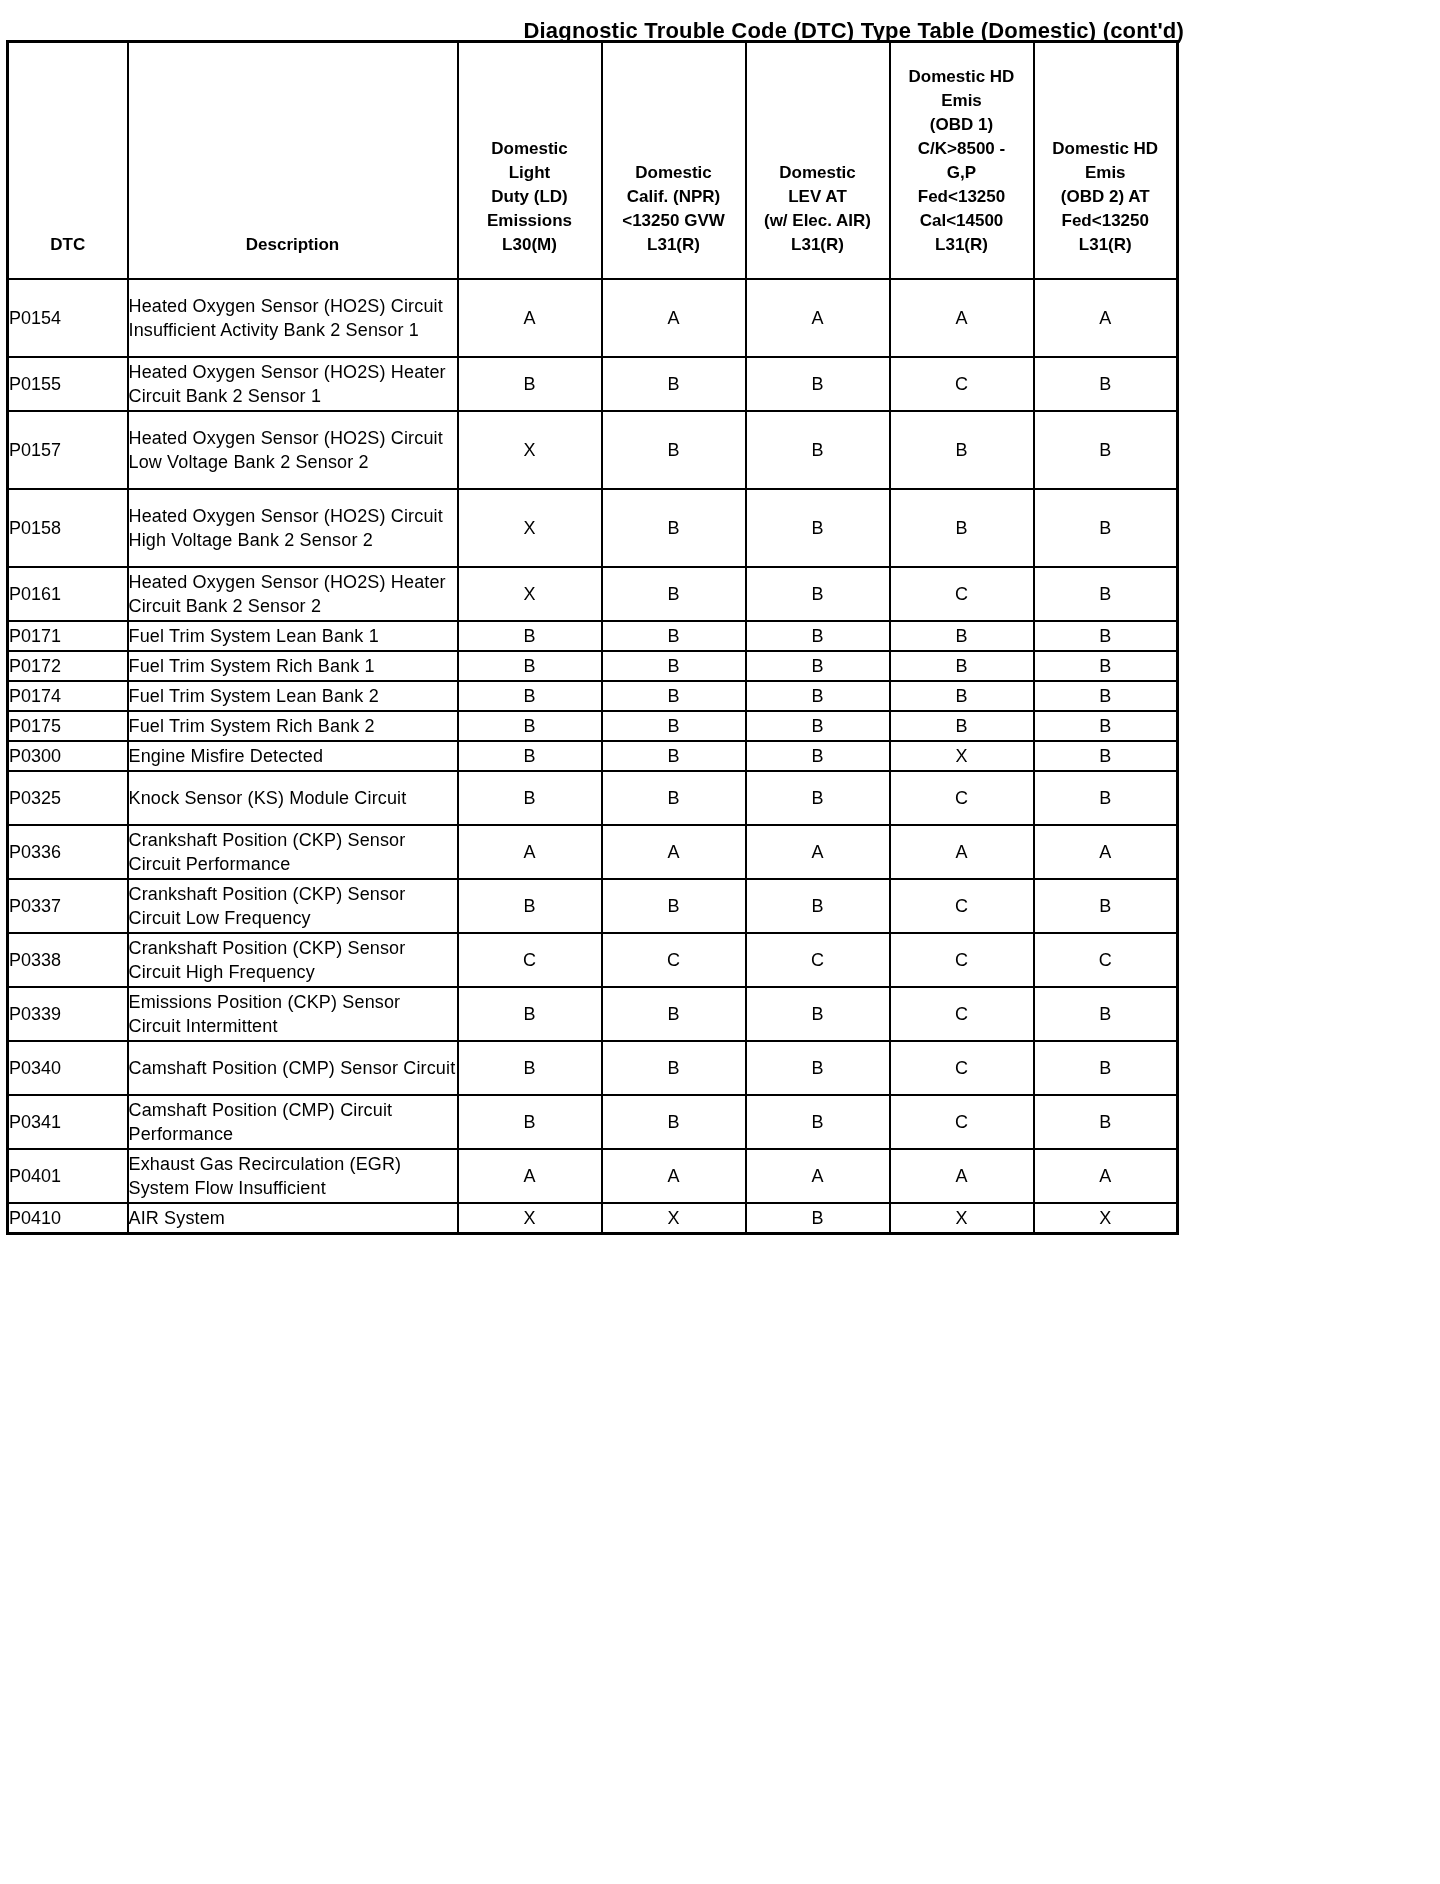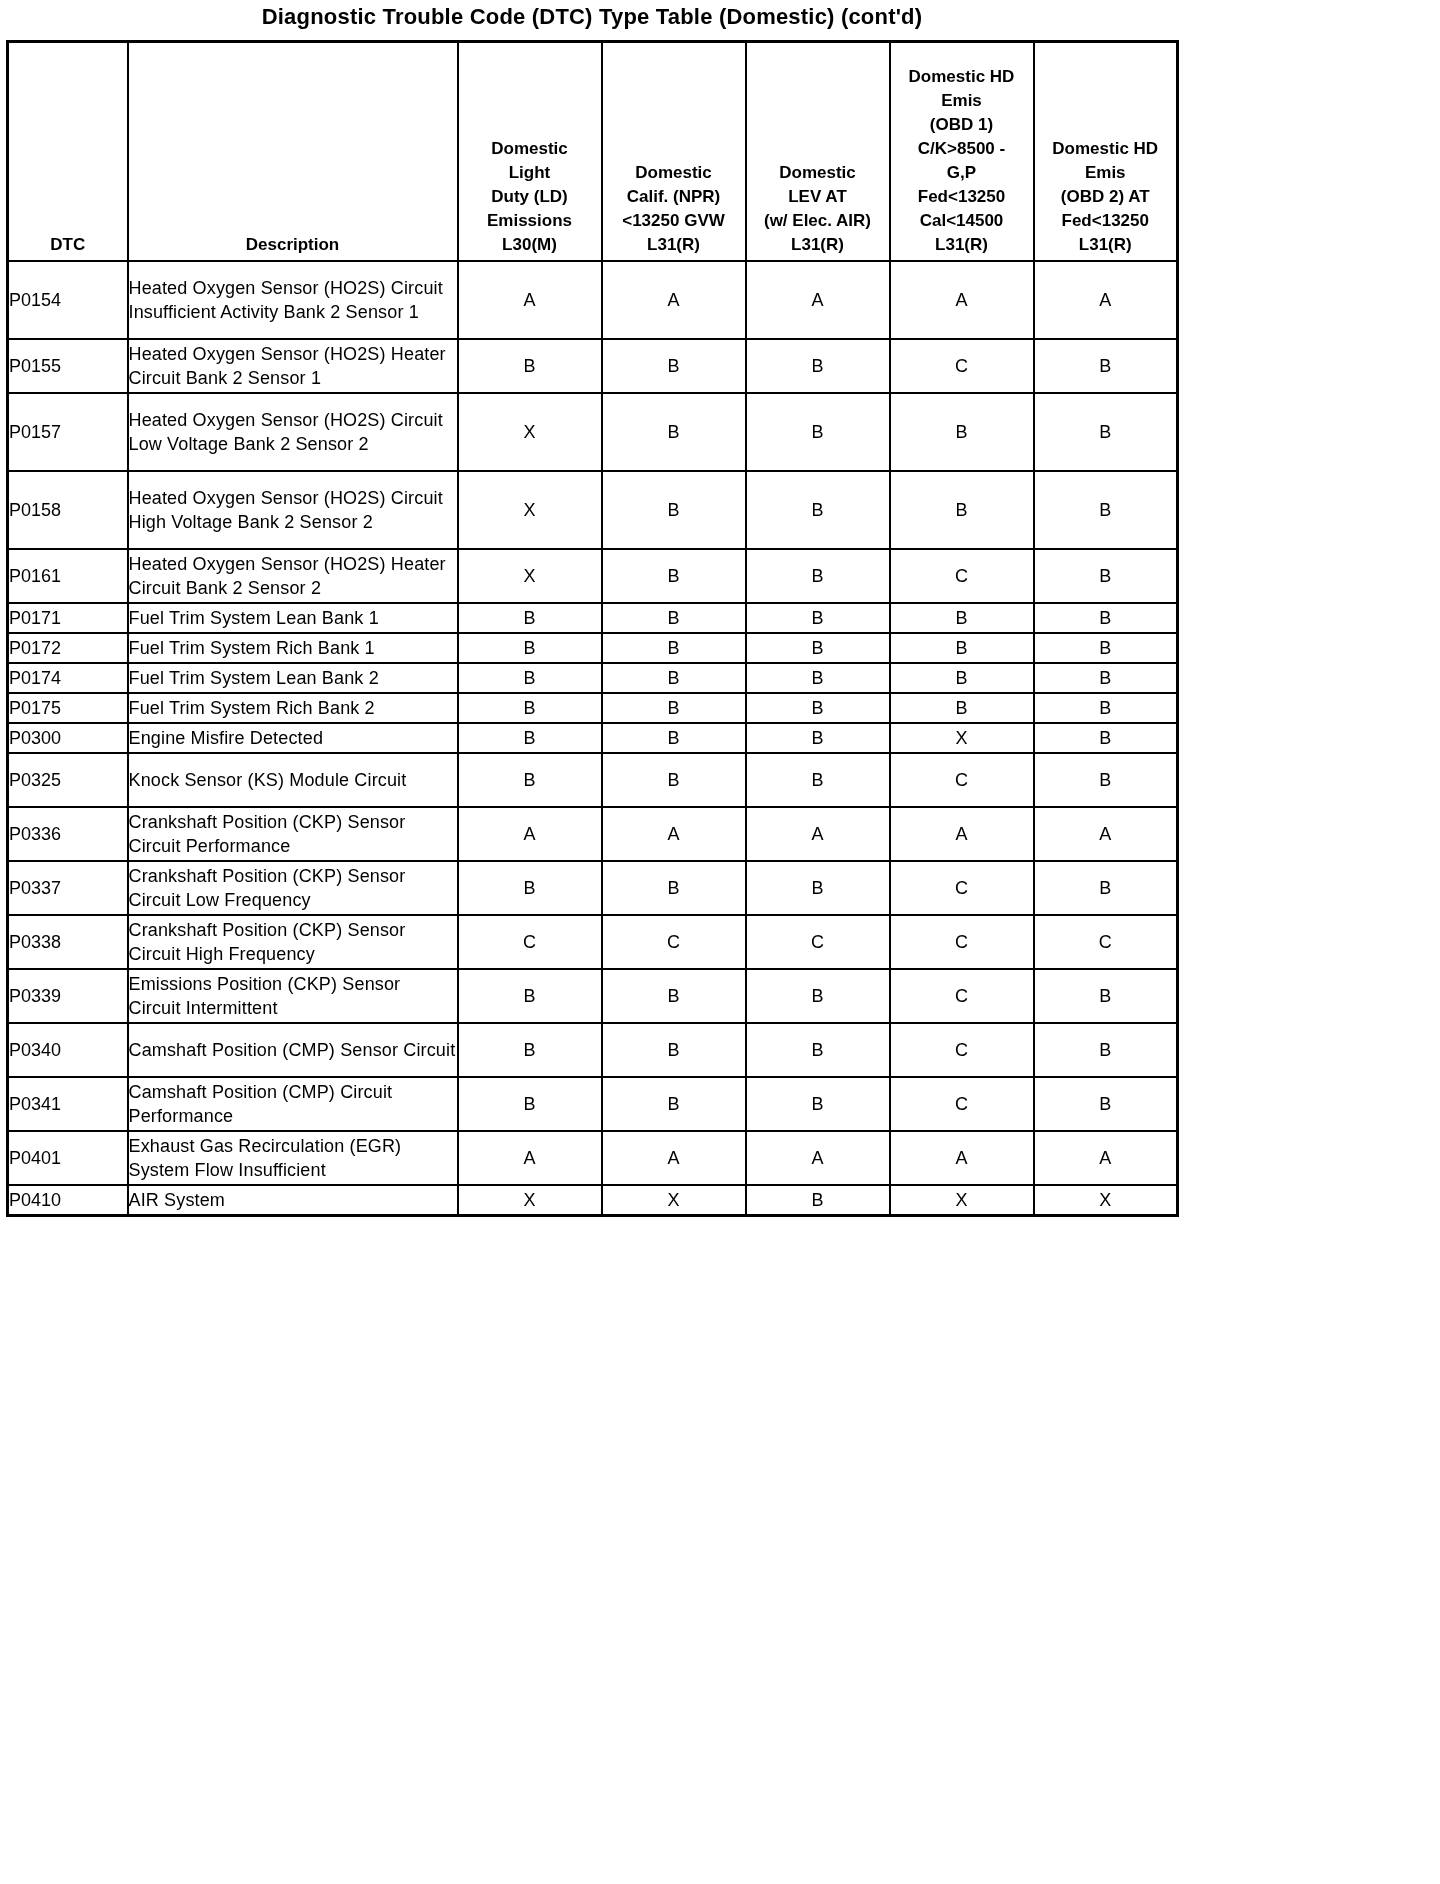--- a/index.html
+++ b/index.html
@@ -4,24 +4,24 @@
   <style>
     html, body { margin: 0; padding: 0; background: #ffffff; }
     body {
       width: 1184px;
       min-height: 1568px;
       font-family: "Liberation Sans", sans-serif;
       color: #000;
       position: relative;
     }
     .title {
-      text-align: center;
+      text-align: right;
       font-weight: bold;
       font-size: 22px;
-      padding-top: 2px;
+      padding-top: 16px;
       height: 34px;
       line-height: 30px;
       letter-spacing: 0.2px;
     }
     table.dtc {
       position: absolute;
       left: 6px;
       top: 40px;
       width: 1170px;
       border-collapse: collapse;
@@ -31,21 +31,21 @@
     table.dtc th, table.dtc td {
       border: 2.5px solid #000;
       padding: 0;
     }
     table.dtc th {
       font-weight: bold;
       font-size: 17px;
       line-height: 24px;
       text-align: center;
       vertical-align: bottom;
-      padding-bottom: 3px;
+      padding-bottom: 21px;
       height: 214px;
       white-space: pre-line;
     }
     table.dtc td {
       font-size: 18px;
       line-height: 24.5px;
     }
     td.code {
       text-align: left;
       vertical-align: middle;

